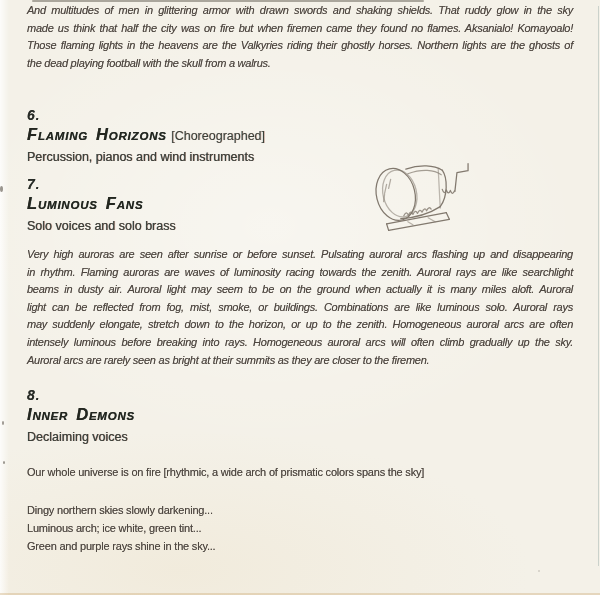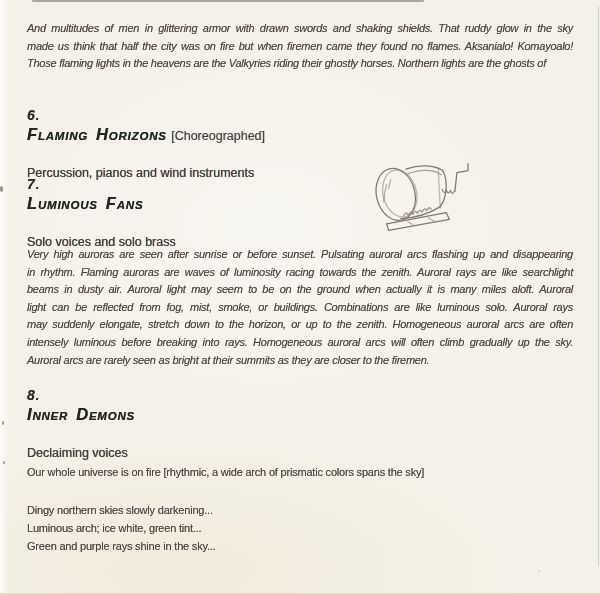--- a/index.html
+++ b/index.html
@@ -45,21 +45,21 @@
   .ttitle{
     font-weight:bold;font-style:italic;font-size:11.5px;letter-spacing:0.8px;word-spacing:4px;
     color:#23261f;text-shadow:0.5px 0 rgba(20,70,90,0.18),0 0 0.6px rgba(35,38,31,0.8);margin-top:17px;
   }
   .ttitle .cap{font-size:16.5px;}
   .tnum .cap{font-size:14px;}
   .tanno{font-size:12.5px;font-weight:normal;font-style:normal;color:#3c4038;
          text-shadow:0.6px 0 rgba(150,45,30,0.28),-0.5px 0 rgba(30,80,110,0.2);}
   .tanno:empty{display:none;}
   .tsub{
-    margin-top:19px;font-size:12.5px;line-height:15px;color:#3d413a;
+    margin-top:3px;font-size:12.5px;line-height:15px;color:#3d413a;
     text-shadow:0.6px 0 rgba(150,45,30,0.3),-0.5px 0 rgba(30,85,110,0.22),0 0 0.5px rgba(61,65,58,0.6);
   }
 
   
   .lyric{
     position:absolute;left:27px;width:546px;
     font-size:11px;letter-spacing:-0.2px;
     color:#4e4741;text-shadow:0 0 0.5px rgba(78,71,65,0.65);
   }
   .lyric .line{min-height:18px;line-height:18px;}
@@ -74,24 +74,25 @@
 
   <div class="edge-left"></div>
   <div class="scanline-top"></div>
   <div class="scanline-right"></div>
   <div class="scanline-bottom"></div>
   <div class="speck s1"></div>
   <div class="speck s2"></div>
   <div class="speck s3"></div>
   <div class="speck s4"></div>
 
-  <div class="para justify" style="top:20px">
+  <div class="para justify" style="top:2px">
       <div class="line">And multitudes of men in glittering armor with drawn swords and shaking shields. That ruddy glow in the sky</div>
       <div class="line">made us think that half the city was on fire but when firemen came they found no flames.  Aksanialo! Komayoalo!</div>
       <div class="line">Those flaming lights in the heavens are the Valkyries riding their ghostly horses. Northern lights are the ghosts of</div>
+      <div class="line">the dead playing football with the skull from a walrus.</div>
     </div>
 
   <section class="track" style="top:107px">
     <div class="tnum"><span class="cap">6</span>.</div>
     <div class="ttl-row">
       <span class="ttitle"><span class="cap">F</span>LAMING <span class="cap">H</span>ORIZONS</span>
       <span class="tanno">[Choreographed]</span>
     </div>
     <div class="tsub">Percussion, pianos and wind instruments</div>
   </section>

